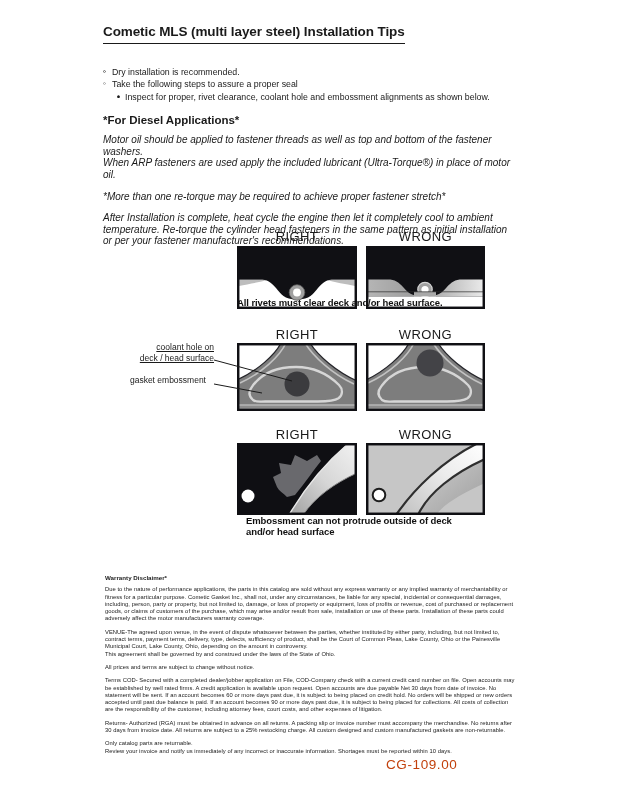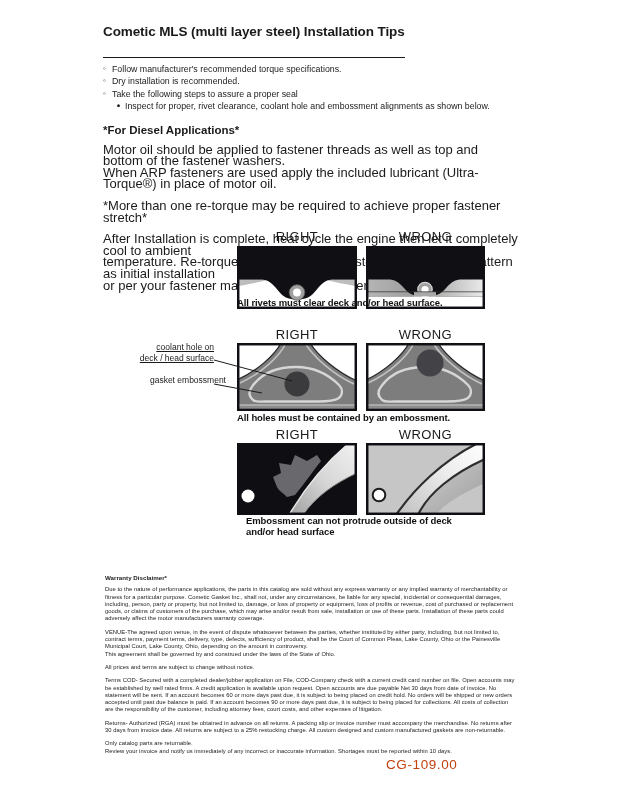--- a/index.html
+++ b/index.html
@@ -1,29 +1,29 @@
 <!DOCTYPE html>
 <html><head>
 <meta charset="utf-8">
 <style>
   html,body{margin:0;padding:0;}
   body{width:618px;height:800px;background:#ffffff;font-family:"Liberation Sans",sans-serif;color:#1a1a1a;}
   .page{position:relative;width:618px;height:800px;background:#fff;overflow:hidden;}
 
   
   .intro{position:absolute;left:103px;top:22px;width:416px;}
-  .intro h1{font-size:13.5px;font-weight:bold;margin:0 0 5px 0;line-height:16px;display:inline-block;border-bottom:1.6px solid #1a1a1a;padding-bottom:17px;letter-spacing:-0.1px;}
+  .intro h1{font-size:13.5px;font-weight:bold;margin:0 0 22px 0;line-height:16px;display:inline-block;border-bottom:1.6px solid #1a1a1a;padding-bottom:3px;letter-spacing:-0.1px;}
   ul.tips{list-style:none;margin:0 0 11px 0;padding:0;}
   ul.tips li{position:relative;font-size:8.8px;line-height:12.4px;padding-left:9px;}
   ul.tips li .mk{position:absolute;left:0;top:0;}
   ul.tips li.lv1 .mk{font-size:8px;}
   ul.tips li.lv2{padding-left:22px;}
   ul.tips li.lv2 .mk{left:14px;font-size:8.5px;}
   .intro h2{font-size:11.5px;font-weight:bold;margin:0 0 7px 0;line-height:13px;}
-  .intro p.body{font-size:13px;line-height:11.6px;margin:0 0 10px 0;}
+  .intro p.body{font-size:10px;line-height:11.6px;margin:0 0 10px 0;font-style:italic;}
   .pre{white-space:pre-line;}
 
   
   .hdr{position:absolute;font-size:13px;line-height:14px;text-align:center;letter-spacing:0.4px;color:#1a1a1a;}
   .cap{position:absolute;font-size:9.5px;font-weight:bold;line-height:10.6px;letter-spacing:-0.1px;color:#111;}
   .figsvg{position:absolute;display:block;}
 
   
   .ann{position:absolute;font-size:8.5px;line-height:10.8px;text-align:right;color:#1a1a1a;}
   .leader{position:absolute;pointer-events:none;}
@@ -36,21 +36,21 @@
   .footer-code{position:absolute;left:386px;top:757px;font-size:13.5px;letter-spacing:0.6px;color:#c2410c;}
 </style>
 </head>
 <body>
 
 <div class="page">
 
   <section class="intro">
     <h1>Cometic MLS (multi layer steel) Installation Tips</h1>
     <ul class="tips">
-      <li class="lv1"><span class="mk">◦</span><span>Follow manufacturer's recommended torque specifications.</span></li>
+      <li class="lv1"><span class="mk">◦</span></li>
       <li class="lv1"><span class="mk">◦</span><span>Dry installation is recommended.</span></li>
       <li class="lv1"><span class="mk">◦</span><span>Take the following steps to assure a proper seal</span></li>
       <li class="lv2"><span class="mk">•</span></li>
       <li class="lv2"><span class="mk">•</span><span>Inspect for proper, rivet clearance, coolant hole and embossment alignments as shown below.</span></li>
     </ul>
     <h2>*For Diesel Applications*</h2>
     <p class="body pre">Motor oil should be applied to fastener threads as well as top and bottom of the fastener washers.
 When ARP fasteners are used apply the included lubricant (Ultra-Torque®) in place of motor oil.</p>
     <p class="body">*More than one re-torque may be required to achieve proper fastener stretch*</p>
     <p class="body pre">After Installation is complete, heat cycle the engine then let it completely cool to ambient
@@ -119,27 +119,26 @@
     <path d="M67,0 C75,13 94,31 116,41" stroke="#c2c2c2" stroke-width="1.6" fill="none"></path>
     <path d="M0,0 H43 C37,12 19,28 0,37 Z" fill="#ffffff" stroke="#26262b" stroke-width="1.3"></path>
     <path d="M119,0 H72 C80,13 99,29 119,38 Z" fill="#ffffff" stroke="#26262b" stroke-width="1.3"></path>
     <path d="M16,57 C11.5,53 11.5,48 15.5,43 C25,30 41,24 59,24 C77,24 92,32 102,42 C106,46 106,52 101.5,55.3 C97.5,58 89,58.5 81,58.5 L28,58.5 C23,58.5 19.5,59.5 16,57 Z" fill="none" stroke="#d6d6d6" stroke-width="2.3"></path>
     <circle cx="64" cy="20" r="13.5" fill="#434347"></circle>
     <rect x="1.2" y="1.2" width="116.6" height="65.6" fill="none" stroke="#101014" stroke-width="2.5"></rect>
   </svg>
 
   <div class="ann pre" style="left:118px;top:342px;width:96px;text-decoration:underline;">coolant hole on
 deck / head surface</div>
-  <div class="ann" style="left:116px;top:375px;width:110px;">gasket embossment</div>
+  <div class="ann" style="left:96px;top:375px;width:110px;">gasket embossment</div>
   <svg class="leader" style="left:105px;top:340px;" width="200" height="60" viewBox="0 0 200 60">
     <line x1="109" y1="20" x2="187" y2="41" stroke="#1a1a1a" stroke-width="1"></line>
     <line x1="109" y1="44" x2="157" y2="53" stroke="#1a1a1a" stroke-width="1"></line>
   </svg>
 
-  <div class="cap" style="left:237px;top:413px;width:270px;">All holes must be contained by an embossment.</div>
 
   <span class="hdr" style="left:237px;top:428px;width:120px;">RIGHT</span>
   <span class="hdr" style="left:366px;top:428px;width:119px;">WRONG</span>
 
   <svg class="figsvg" style="left:237px;top:443px;" width="120" height="72" viewBox="0 0 120 72">
     <defs>
       <linearGradient id="g3r" x1="0" y1="1" x2="1" y2="0">
         <stop offset="0" stop-color="#a0a0a0"></stop>
           <stop offset="0.5" stop-color="#d6d6d6"></stop>
           <stop offset="1" stop-color="#f2f2f2"></stop>

